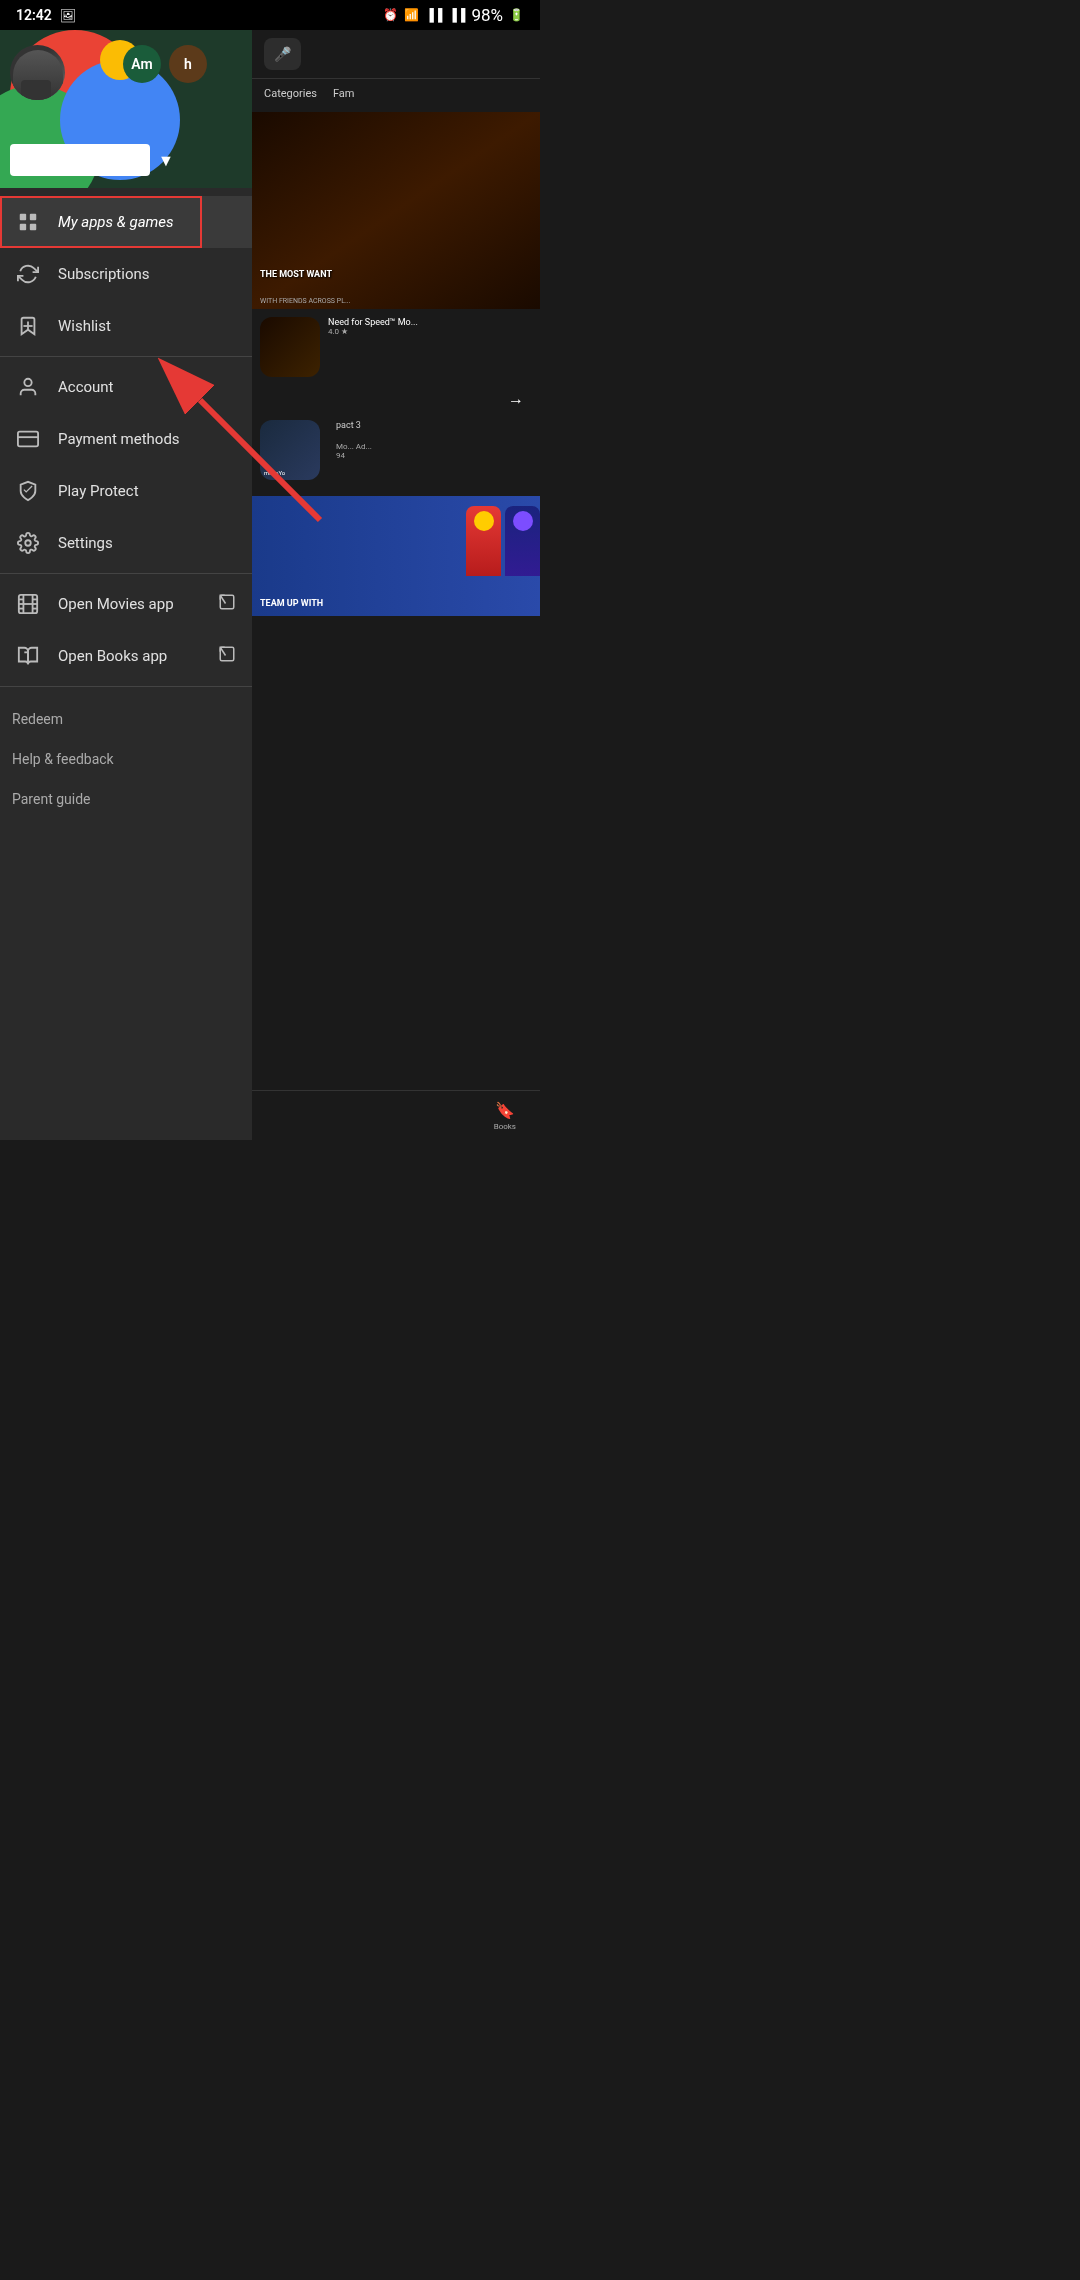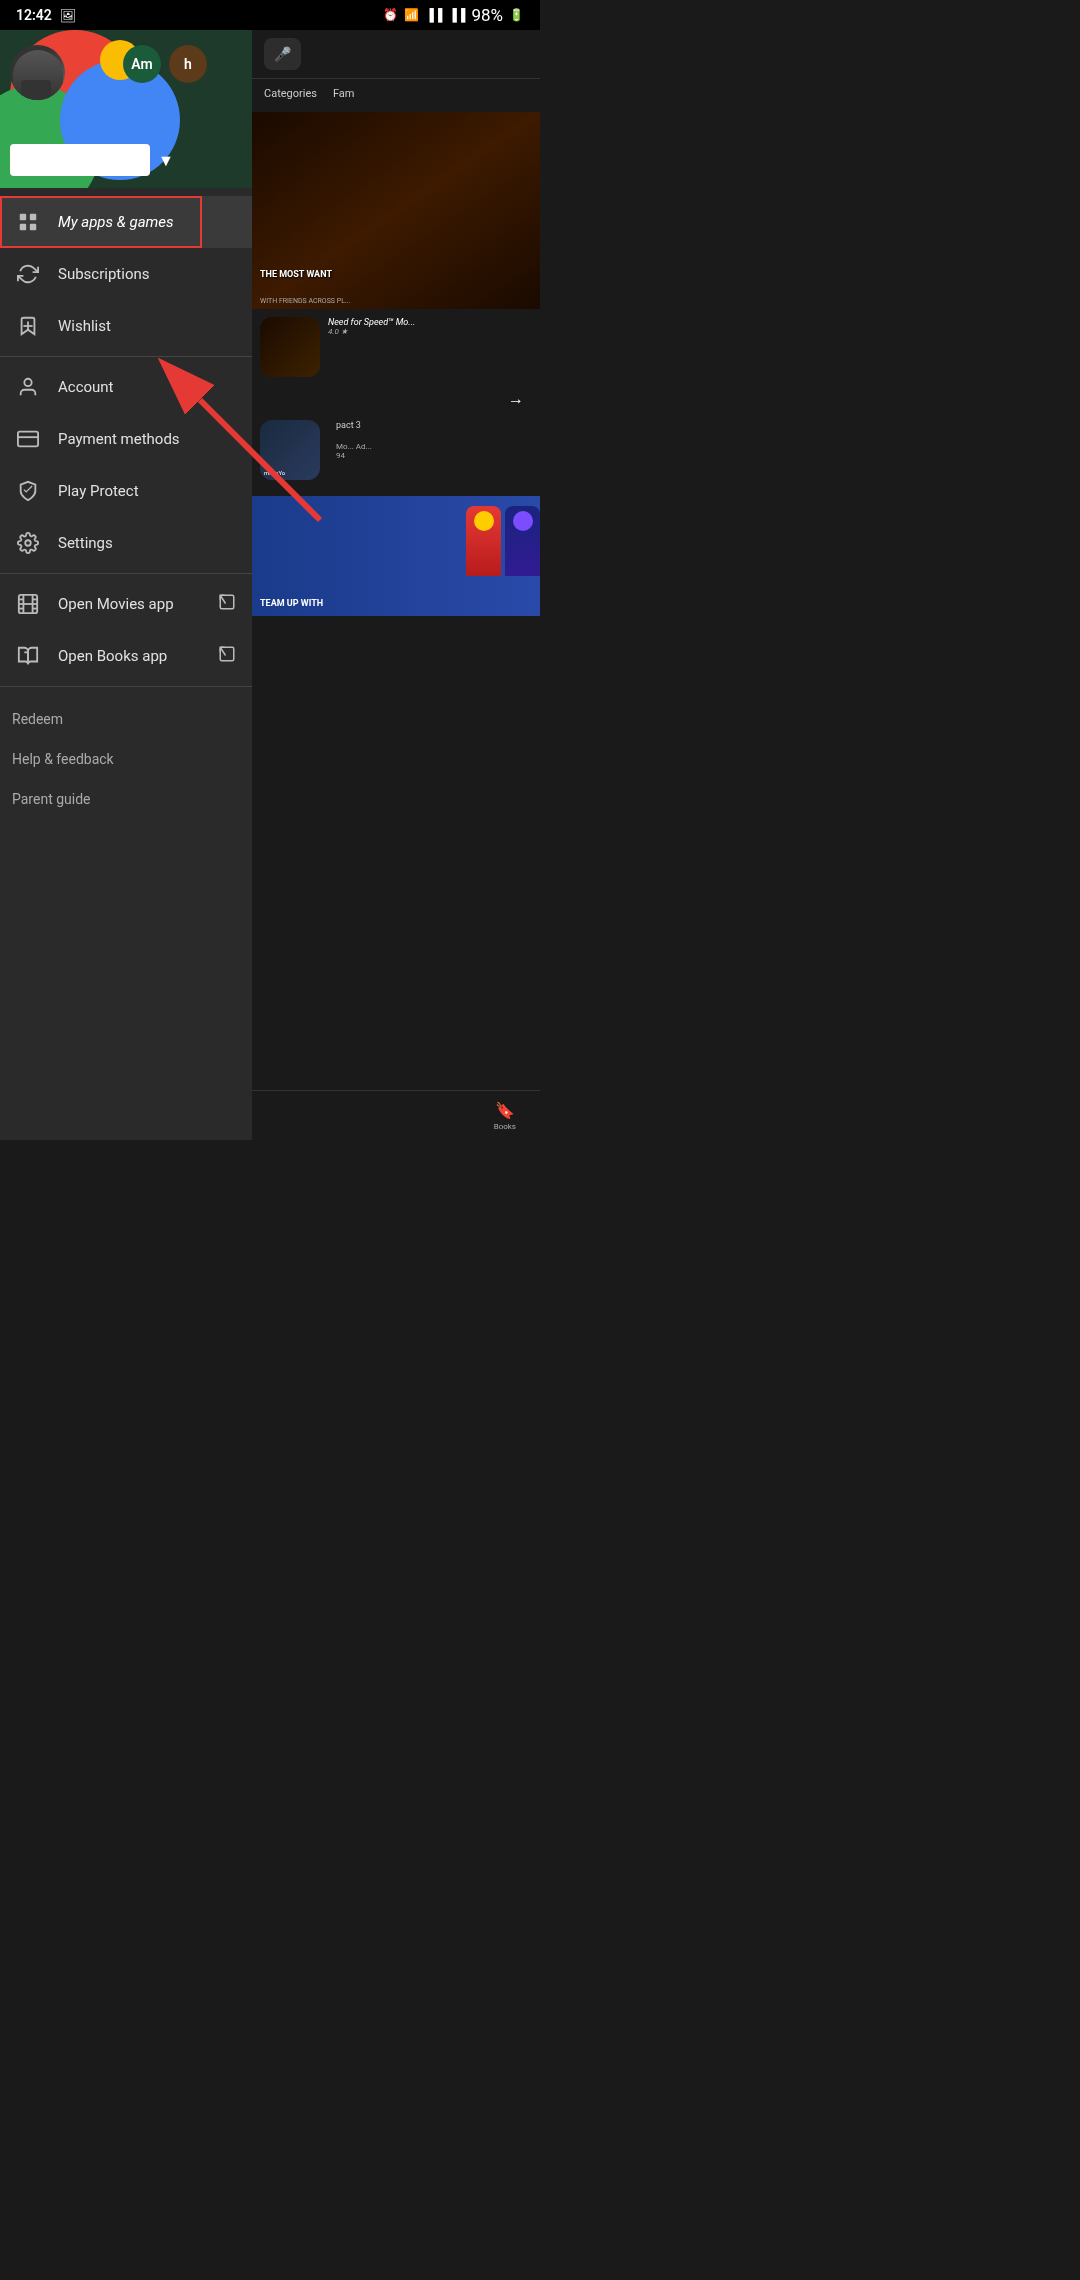--- a/index.html
+++ b/index.html
@@ -322,21 +322,20 @@
 
     .game-card-small {
       width: 60px;
       height: 60px;
       border-radius: 12px;
       background: linear-gradient(135deg, #2a1a3e, #4a2a6e);
       flex-shrink: 0;
     }
     .game-card-info {
       flex: 1;
-      font-style: italic;
     }
     .game-card-name {
       color: #fff;
       font-size: 9px;
     }
     .game-card-rating {
       color: #aaa;
       font-size: 8px;
     }
 

